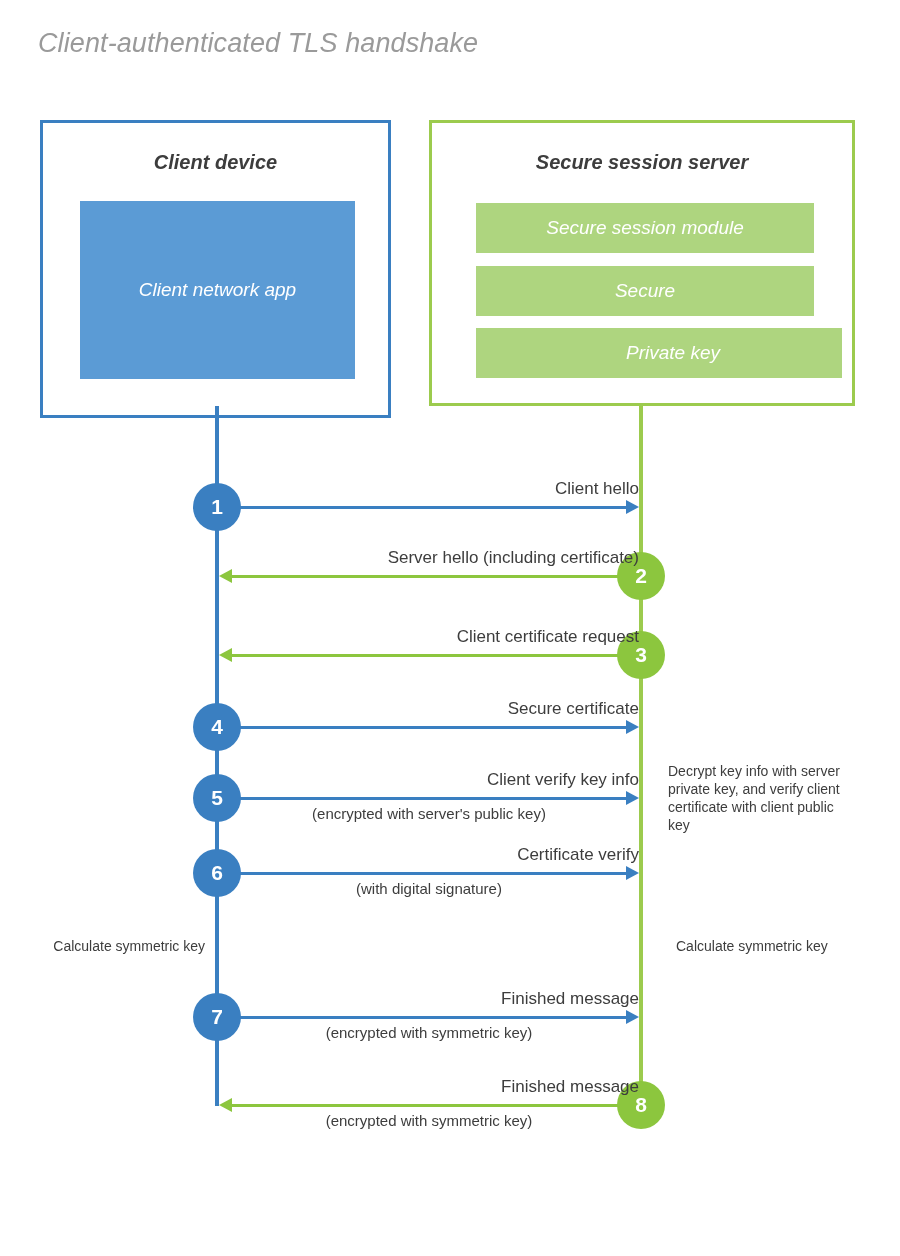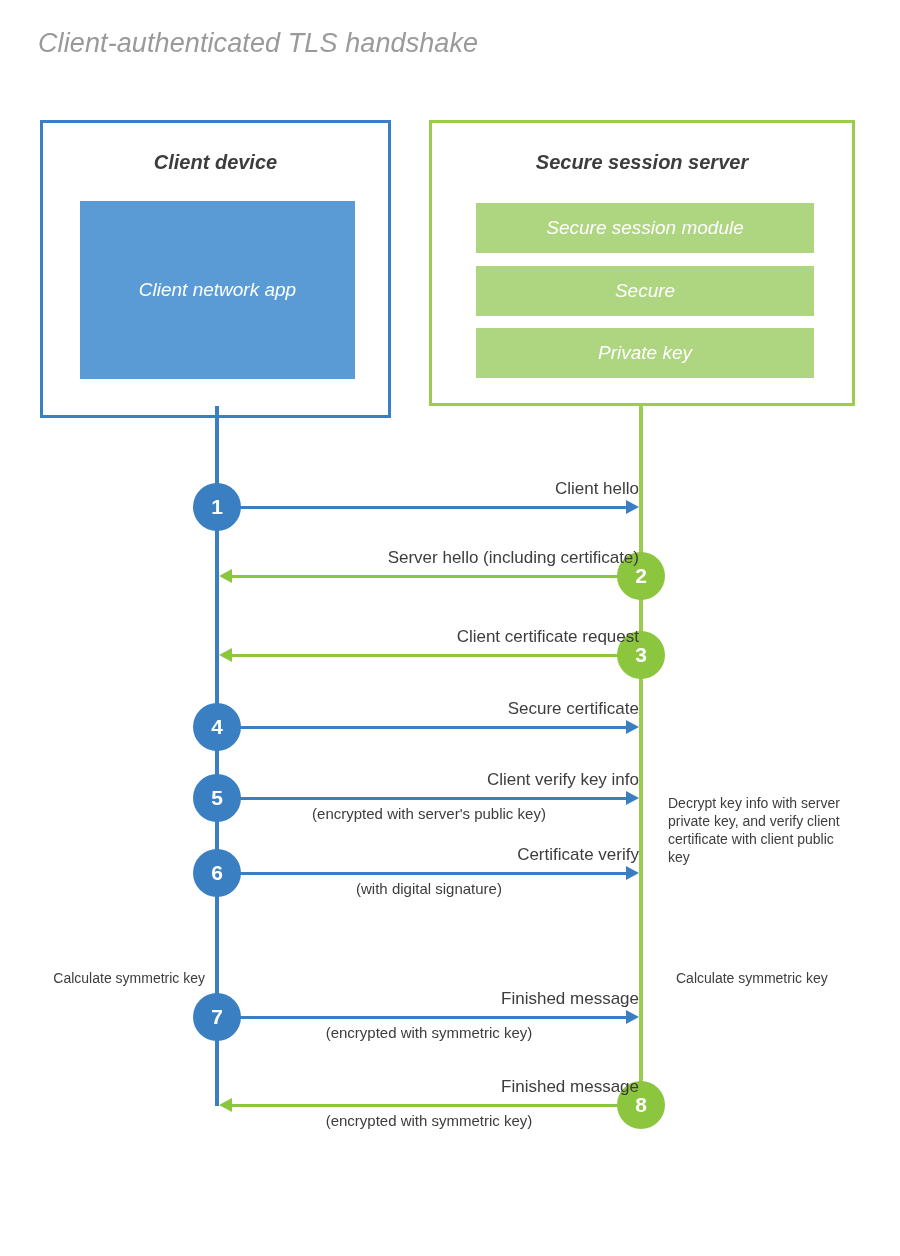--- a/index.html
+++ b/index.html
@@ -92,21 +92,21 @@
     background: #aed57f;
     color: #ffffff;
     font-size: 19px;
     display: flex;
     align-items: center;
     justify-content: center;
     text-align: center;
   }
   #bar-0 { top: 80px; }
   #bar-1 { top: 143px; }
-  #bar-2 { top: 205px; }
+  #bar-2 { top: 205px; padding-left: 28px; }
 
   
   .lifeline { width: 4px; }
   #client-lifeline {
     left: 215px;
     top: 406px;
     height: 700px;
     background: #3a7fc1;
   }
   #server-lifeline {
@@ -183,21 +183,20 @@
     top: 7px;
     white-space: nowrap;
   }
 
   
   .side-note {
     position: absolute;
     font-size: 14px;
     line-height: 18px;
     color: #3d3d3d;
-    margin-top: 32px;
   }
   #note-server-decrypt {
     left: 668px;
     top: 762px;
     width: 175px;
     text-align: left;
   }
   #note-client-symmetric {
     left: 35px;
     top: 937px;

